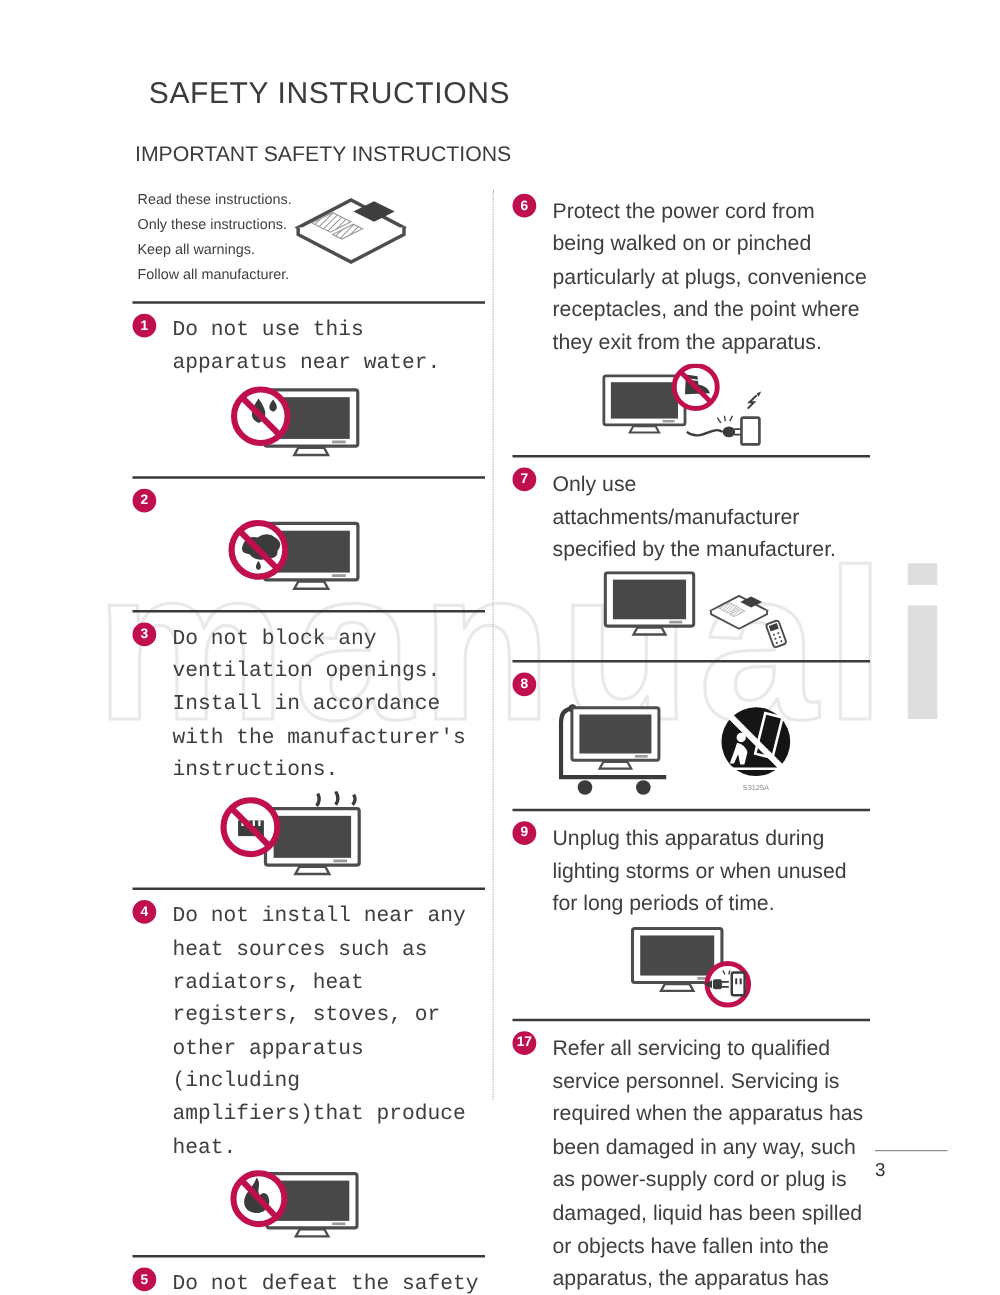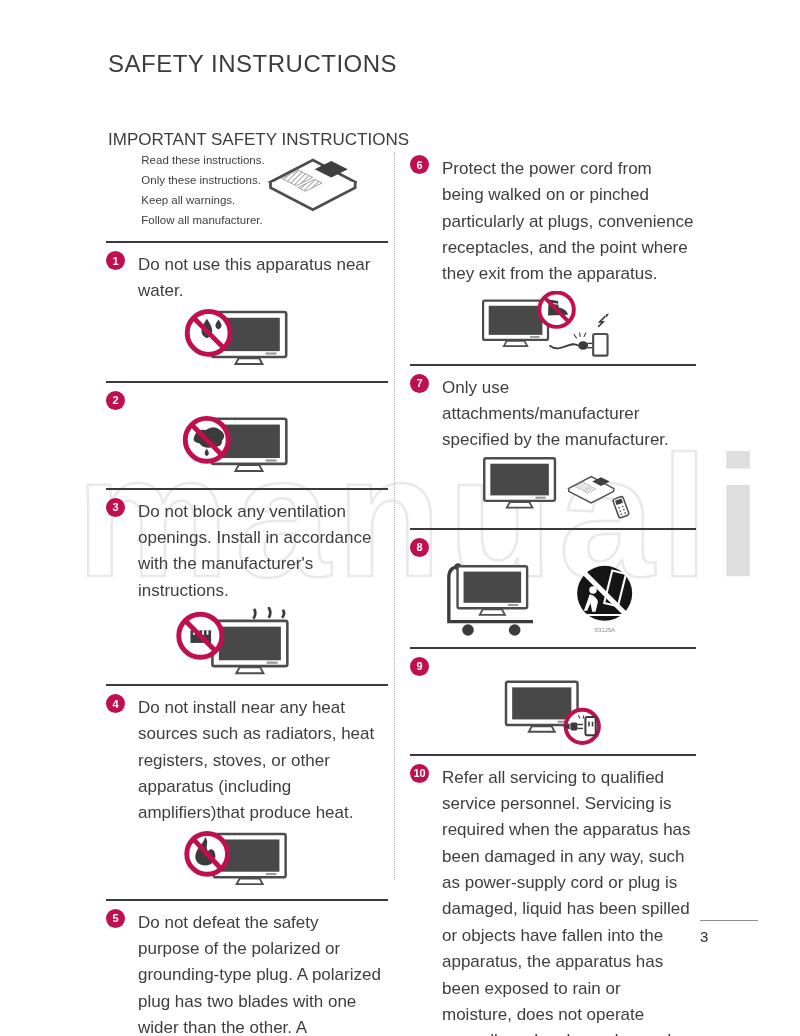--- a/index.html
+++ b/index.html
@@ -2,38 +2,38 @@
 <html><head>
 <meta charset="utf-8">
 <style>
   html,body{margin:0;padding:0;background:#fff;}
   .page{position:relative;width:800px;height:1036px;background:#fff;overflow:hidden;
         font-family:"Liberation Sans","DejaVu Sans",sans-serif;color:#3e3e3e;}
   .watermark{position:absolute;left:76px;top:430px;z-index:0;font-size:172px;font-weight:700;
         letter-spacing:6px;line-height:1;color:transparent;-webkit-text-stroke:2.5px #e9e9e9;
         white-space:nowrap;pointer-events:none;}
   .watermark .wm-solid{color:#dedede;-webkit-text-stroke:0;}
-  h1{position:absolute;left:108px;top:50px;margin:0;z-index:1;font-size:24px;font-weight:400;
+  h1{position:absolute;left:108px;top:50px;margin:11px;z-index:1;font-size:24px;font-weight:400;
      letter-spacing:.5px;color:#3c3c3c;}
-  h2{position:absolute;left:108px;top:130px;margin:0;z-index:1;font-size:17px;font-weight:400;
+  h2{position:absolute;left:108px;top:114px;margin:0;z-index:1;font-size:17px;font-weight:400;
      color:#3c3c3c;}
   .col{position:absolute;top:152px;z-index:1;}
   .col-left{left:106px;width:282px;}
   .col-right{left:410px;width:286px;}
   .vdivider{position:absolute;left:394px;top:152px;height:728px;z-index:1;
      border-left:1px dotted #b5b5b5;}
-  .intro{display:flex;justify-content:center;align-items:flex-start;padding-top:2px;}
+  .intro{display:flex;justify-content:flex-start;align-items:flex-start;padding-top:2px;}
   .intro p{margin:0 0 8px 4px;font-size:11.5px;}
   .rule{border-top:2px solid #3a3a3a;margin:7px 0 8px;}
   .item-head{display:flex;gap:13px;align-items:flex-start;margin-top:3px;}
   .num{width:19px;height:19px;border-radius:50%;background:#c00f4e;color:#fff;
        font-size:11px;font-weight:700;display:flex;align-items:center;justify-content:center;
        flex:none;margin-top:0;}
   .item-text{margin:1px 0 0;font-size:17px;line-height:1.55;}
-  .col-left .item-text{width:245px;}
+  .col-left .item-text{width:245px;font-family:Liberation Mono, monospace;}
   .col-right .item-text{width:252px;}
   .illus{display:flex;justify-content:center;margin:3px 0 4px;}
   .footer{position:absolute;left:700px;top:920px;width:58px;z-index:1;}
   .footer-line{border-top:1.5px solid #8f8f8f;}
   .pagenum{margin-top:7px;font-size:15px;color:#2f2f2f;}
   svg text{font-family:"Liberation Sans","DejaVu Sans",sans-serif;}
 </style>
 </head>
 <body>
 
@@ -271,20 +271,21 @@
           </g>
         </svg>
       </div>
     </section>
 
     <div class="rule"></div>
 
     <section class="item">
       <div class="item-head">
         <span class="num">9</span>
+        <p class="item-text">Unplug this apparatus during lighting storms or when unused for long periods of time.</p>
       </div>
       <div class="illus">
         <svg width="200" height="68" viewBox="0 0 210 86">
           <use href="#g-tv" transform="translate(44,2) scale(0.78)"></use>
           <circle cx="142" cy="60" r="21" fill="#fff" stroke="#c00f4e" stroke-width="5"></circle>
           <rect x="146" y="48" width="13" height="23" rx="2" fill="#fff" stroke="#3b3b3b" stroke-width="2.5"></rect>
           <rect x="149.5" y="54" width="2" height="6" fill="#3b3b3b"></rect>
           <rect x="154" y="54" width="2" height="6" fill="#3b3b3b"></rect>
           <rect x="127" y="55" width="9" height="10" rx="2" fill="#3b3b3b"></rect>
           <line x1="136" y1="57.5" x2="143" y2="57.5" stroke="#3b3b3b" stroke-width="1.8"></line>
@@ -293,21 +294,21 @@
           <line x1="139" y1="50" x2="137" y2="46" stroke="#3b3b3b" stroke-width="1.4"></line>
           <line x1="143" y1="50" x2="144" y2="46" stroke="#3b3b3b" stroke-width="1.4"></line>
         </svg>
       </div>
     </section>
 
     <div class="rule"></div>
 
     <section class="item">
       <div class="item-head">
-        <span class="num">10</span>
+        <span class="num">17</span>
         <p class="item-text">Refer all servicing to qualified service personnel. Servicing is required when the apparatus has been damaged in any way, such as power-supply cord or plug is damaged, liquid has been spilled or objects have fallen into the apparatus, the apparatus has been exposed to rain or moisture, does not operate normally, or has been dropped.</p>
       </div>
       <div class="illus">
         <svg width="210" height="76" viewBox="0 0 220 84">
           <use href="#g-tv" transform="translate(62,6) scale(0.76)"></use>
           <circle cx="62" cy="30" r="26" fill="#fff" stroke="#c00f4e" stroke-width="5.5"></circle>
           <g transform="rotate(38 62 30)">
             <circle cx="62" cy="16" r="6.5" fill="none" stroke="#3b3b3b" stroke-width="5"></circle>
             <rect x="58.5" y="6" width="7" height="7" fill="#fff"></rect>
             <rect x="59.3" y="19" width="5.4" height="22" fill="#3b3b3b"></rect>

